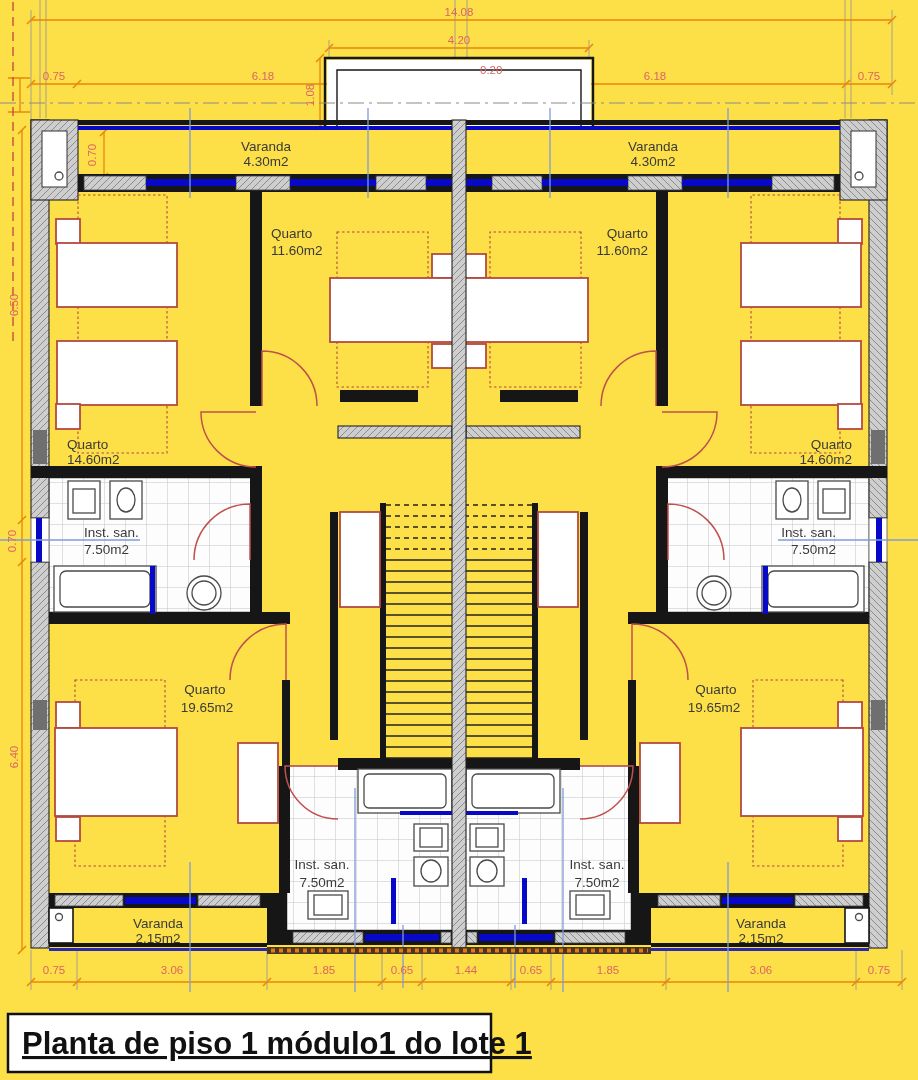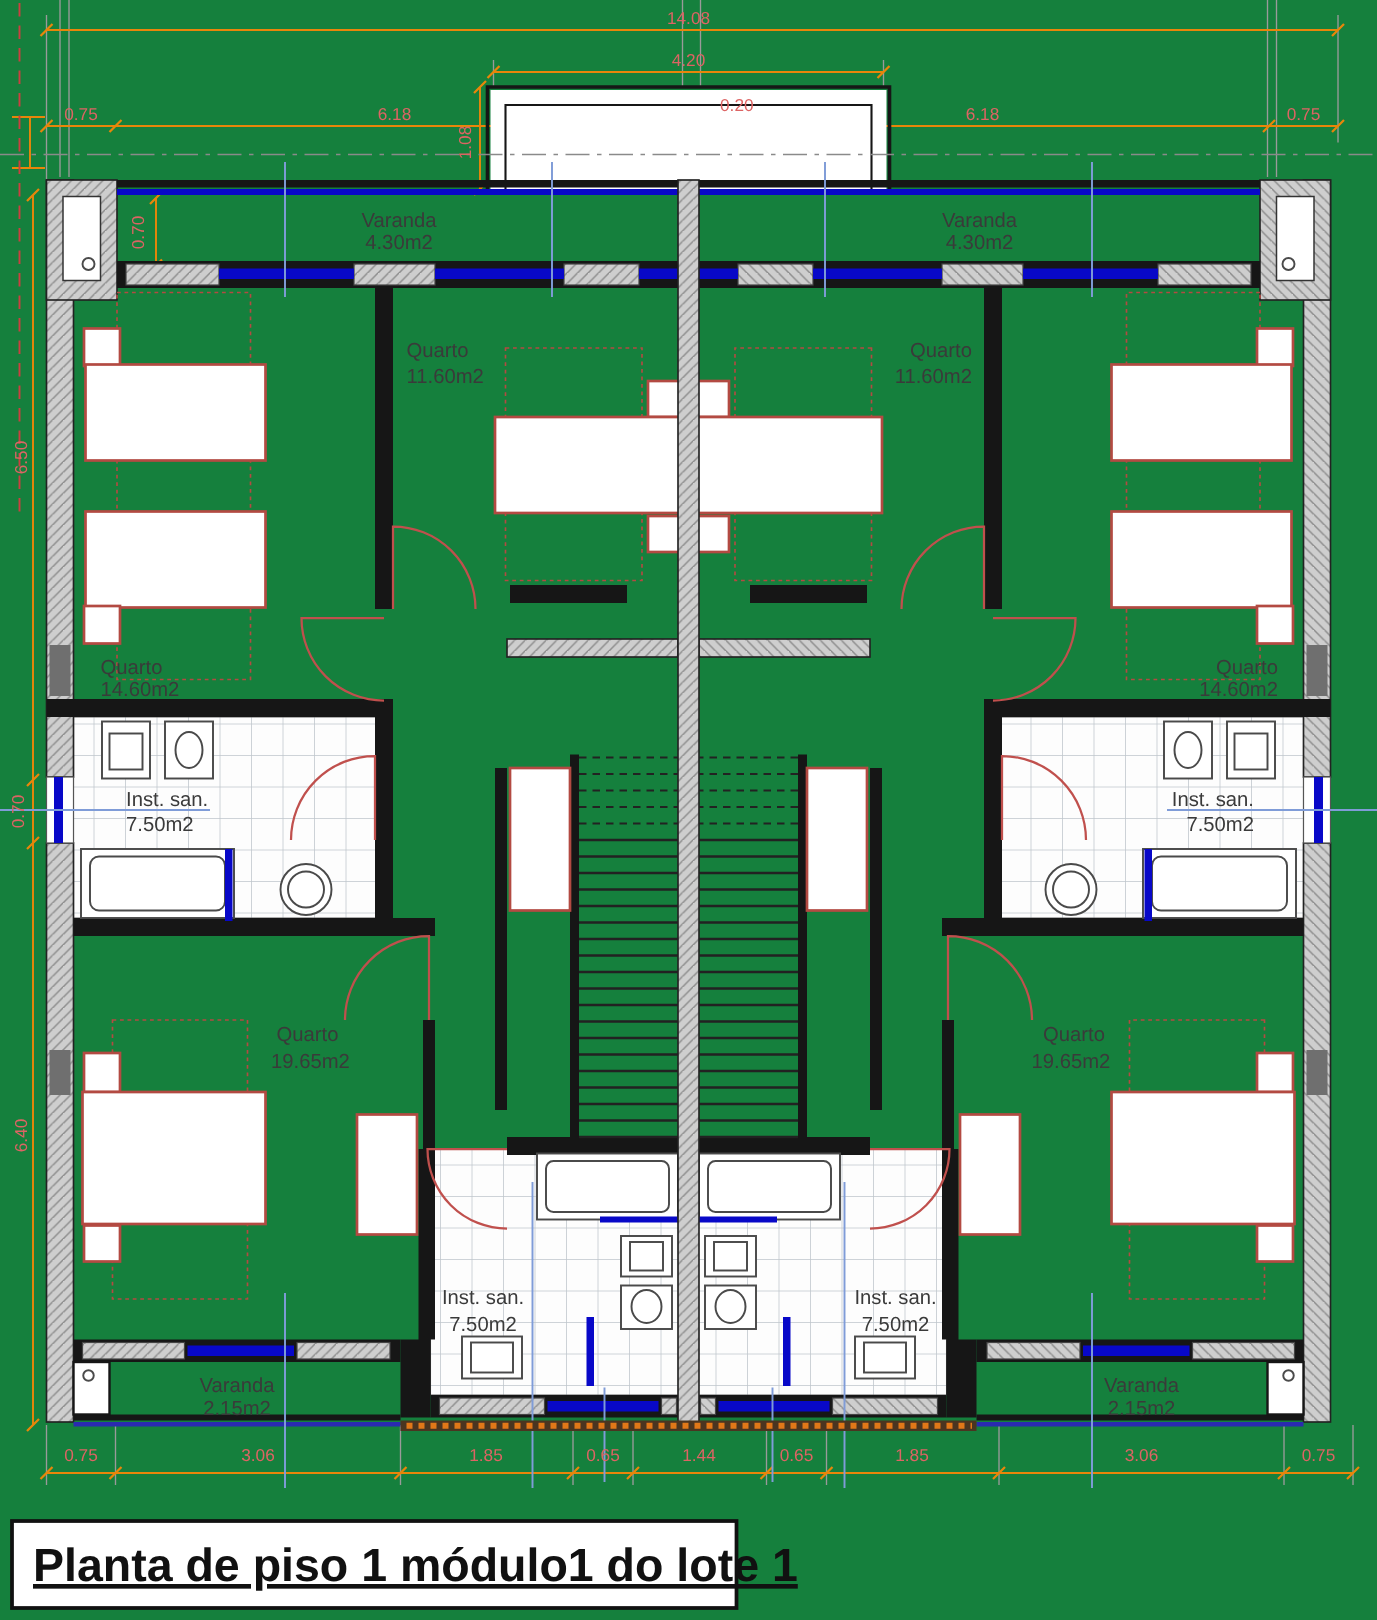--- a/index.html
+++ b/index.html
@@ -1,16 +1,16 @@
 <!DOCTYPE html>
 <html><head>
 <meta charset="utf-8">
 <style>
   html,body{margin:0;padding:0;background:#fff;}
-  .page{width:918px;height:1080px;position:relative;background:#15803d;font-family:"Liberation Sans",sans-serif;text-align:center;}
+  .page{width:918px;height:1080px;position:relative;background:#fde047;font-family:"Liberation Sans",sans-serif;text-align:center;}
   svg{display:block;}
   
   .w   {fill:#161616;stroke:none;}
   .hat {fill:url(#hatch);stroke:#222;stroke-width:1.1;}
   .hatl{fill:url(#hatch);stroke:#444;stroke-width:0.8;}
   .fix {stroke:#4a4a4a;stroke-width:1.3;fill:#fff;}
   .blu {fill:#0808c8;stroke:none;}
   .lb  {stroke:#7f9cd8;stroke-width:1.3;fill:none;}
   .redf{stroke:#b34a42;stroke-width:1.8;fill:#fff;}
   .redd{stroke:#b34a42;stroke-width:1.1;fill:none;stroke-dasharray:2.5 2.5;}

